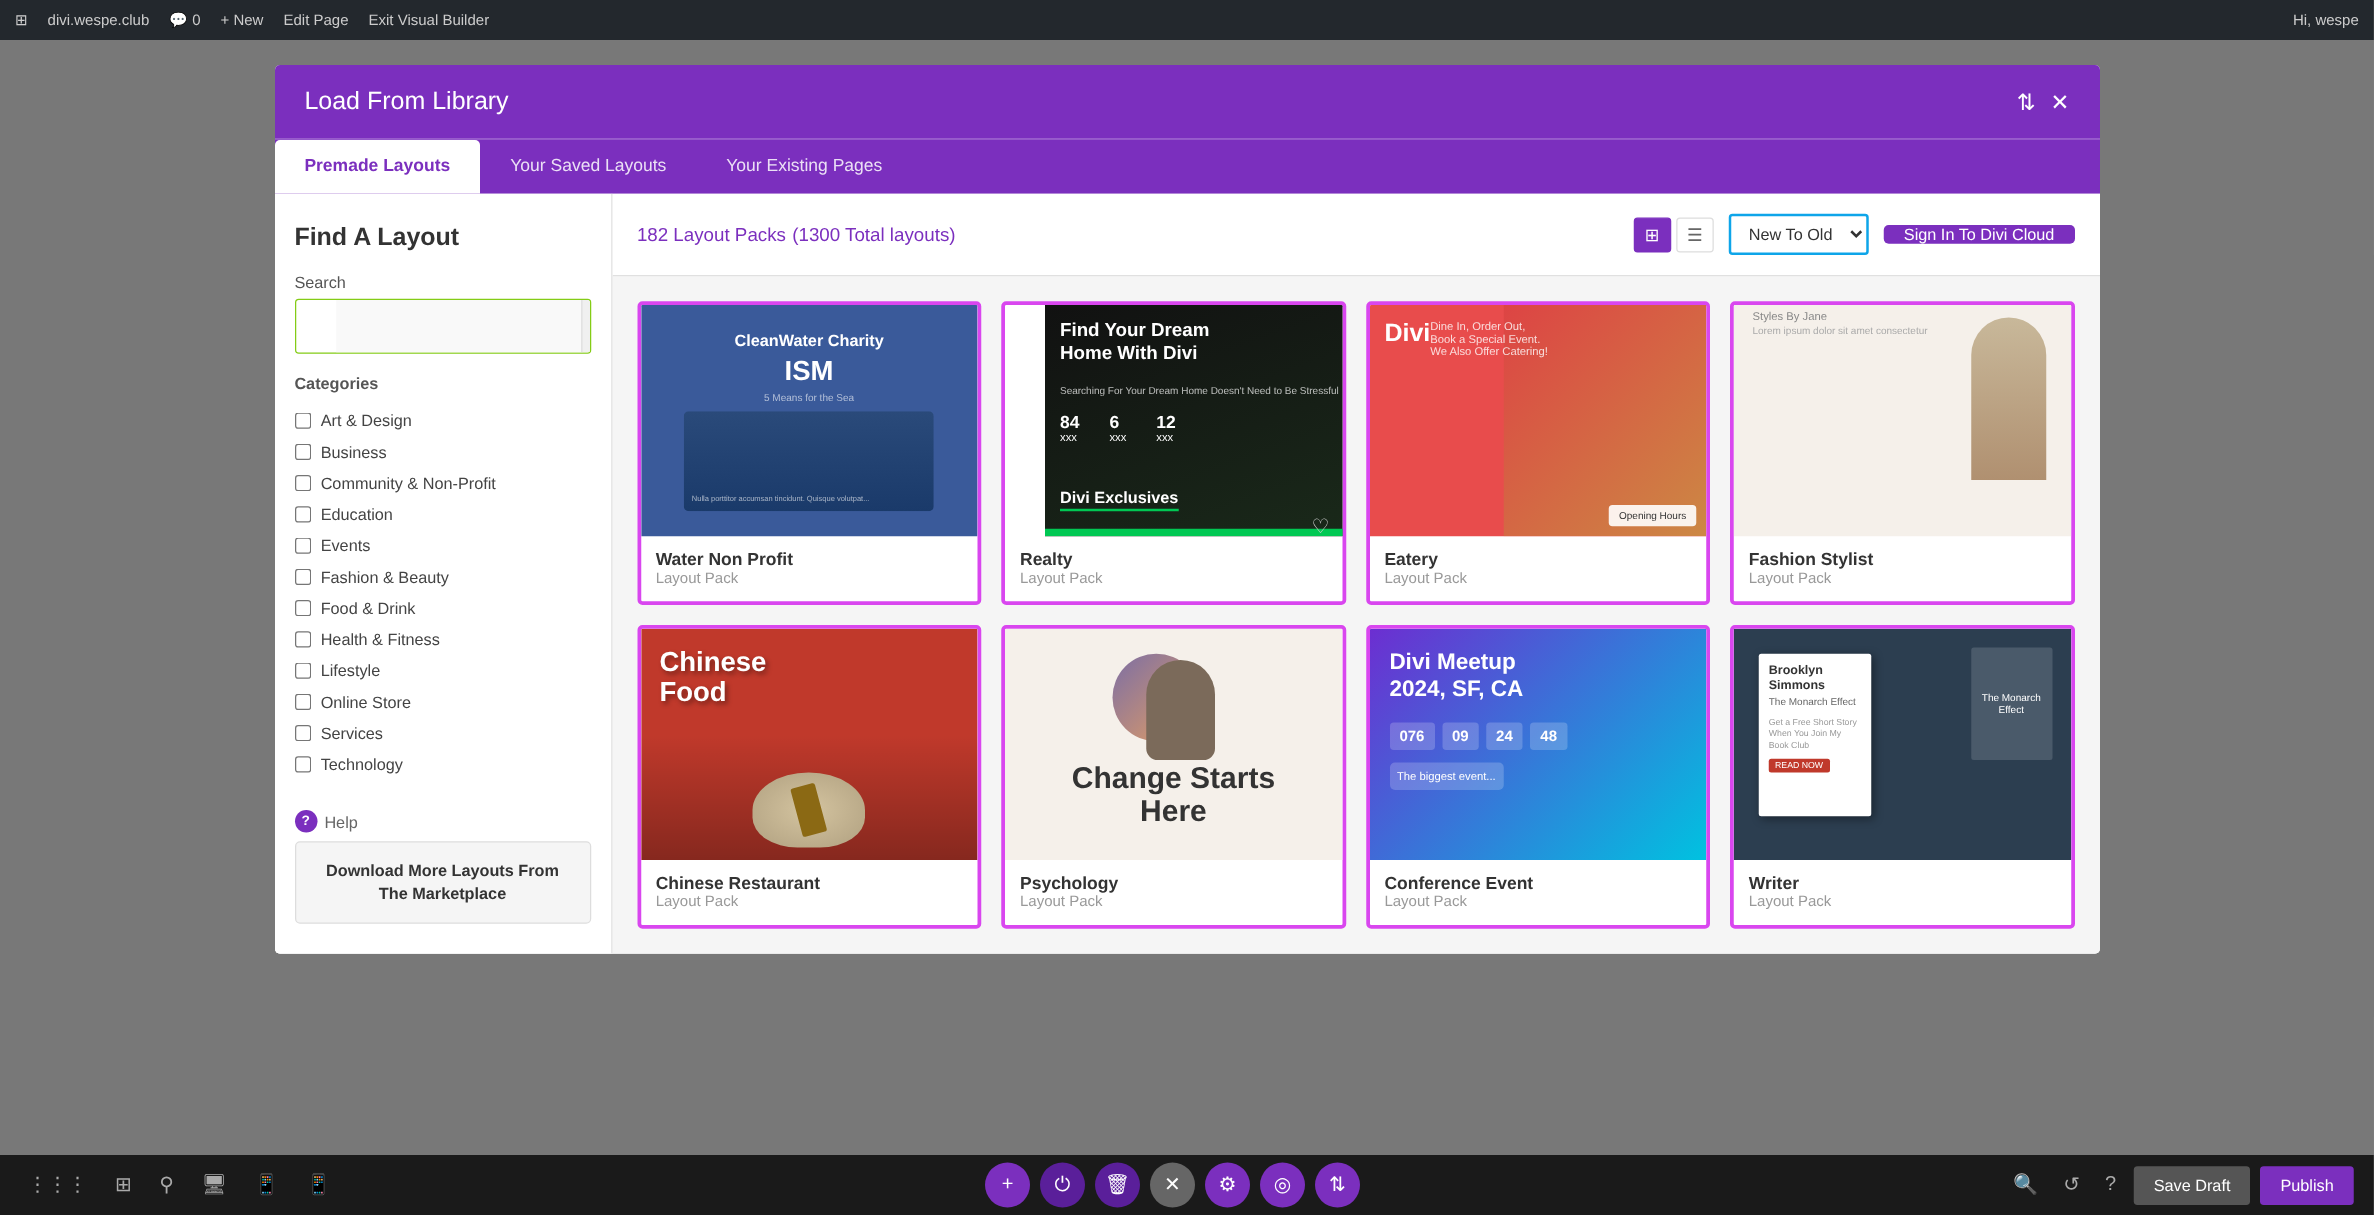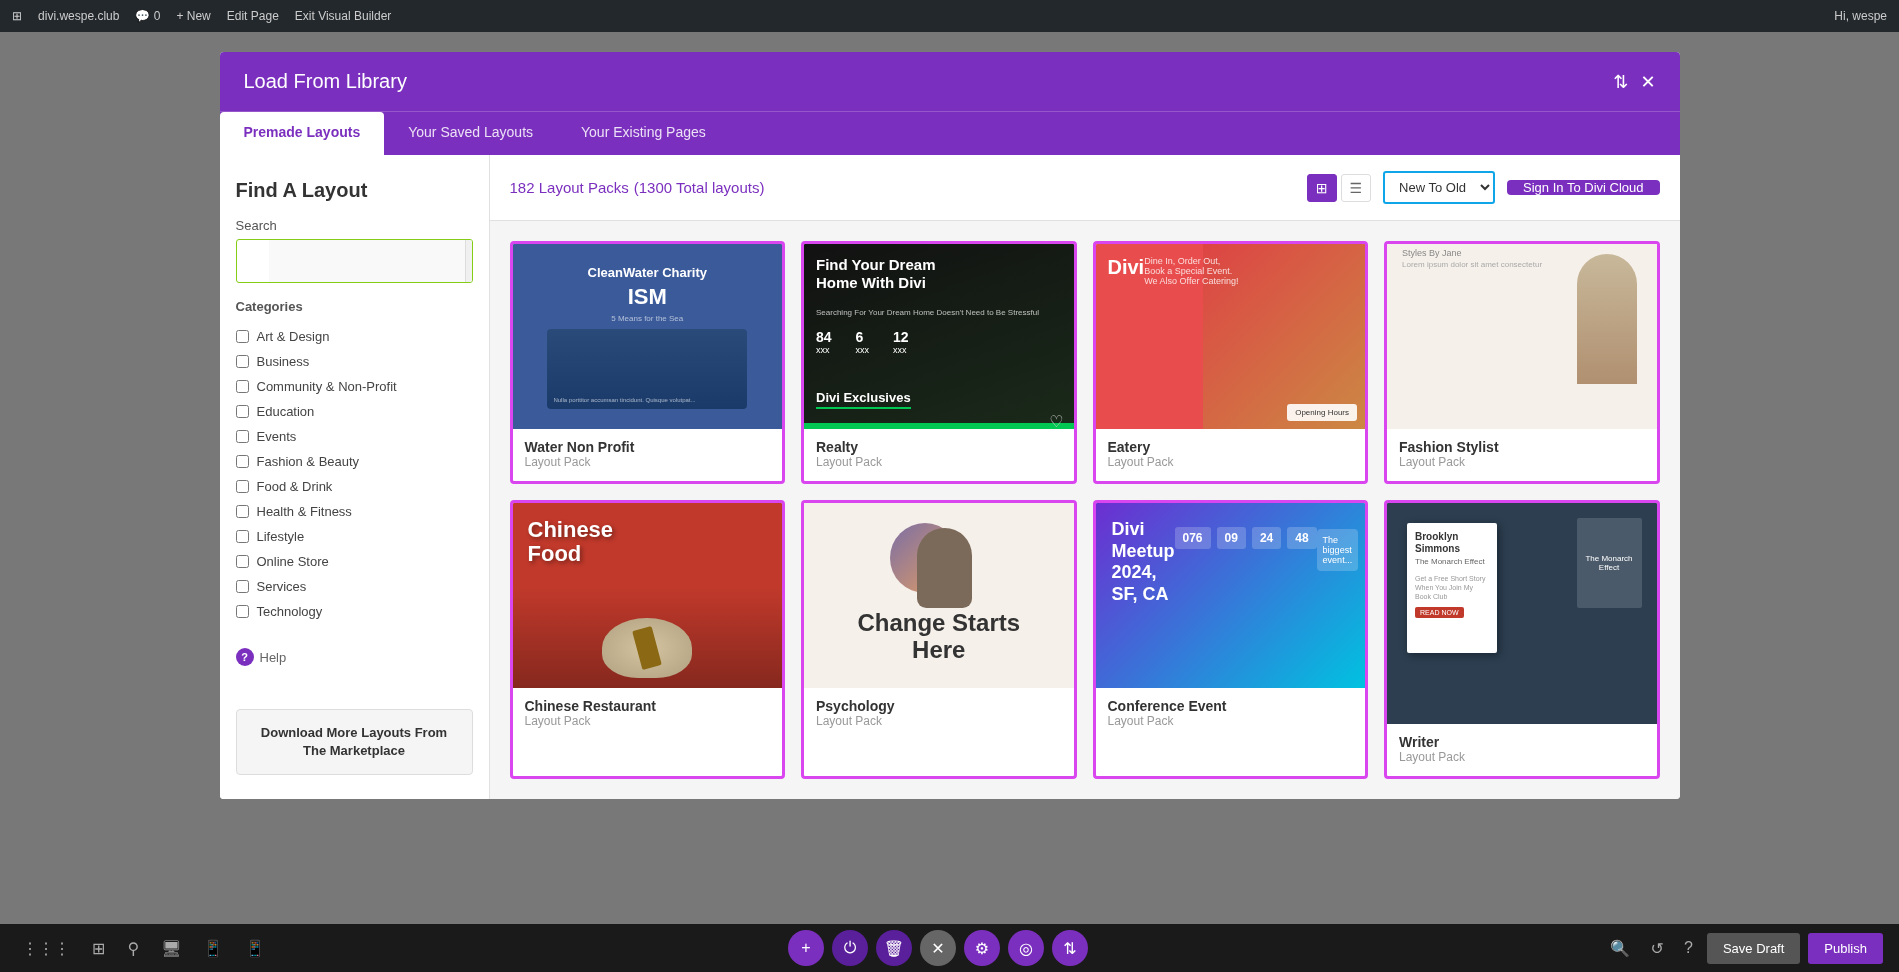--- a/index.html
+++ b/index.html
@@ -231,21 +231,21 @@
     .card-heart {
       position: absolute; bottom: 50px; right: 10px;
       color: #ccc; font-size: 16px;
     }
 
     
     .realty-thumb {
       background: linear-gradient(160deg, #111, #1a2a1a);
       width: 100%; height: 185px;
       display: flex; flex-direction: column;
-      position: relative; overflow: hidden;
+      position: relative; overflow: hidden; margin-left: 32px;
     }
     .realty-green-bar { position: absolute; bottom: 0; left: 0; right: 0; height: 6px; background: #00c853; }
 
     
     .bottom-toolbar {
       height: 48px;
       background: #1a1a1a;
       display: flex;
       align-items: center;
       justify-content: space-between;
@@ -345,37 +345,37 @@
       z-index: 1;
     }
     .psych-text {
       position: absolute; bottom: 25px; text-align: center;
       font-size: 24px; font-weight: 900; color: #333; line-height: 1.1;
     }
 
     .conf-thumb {
       background: linear-gradient(135deg, #6c2ed1, #00c2e0);
       width: 100%; height: 185px;
-      display: flex; flex-direction: row;
+      display: flex; flex-direction: column;
       align-items: flex-start; justify-content: flex-start;
       padding: 16px; color: #fff;
     }
     .conf-title { font-size: 18px; font-weight: 900; line-height: 1.2; margin-bottom: 8px; }
     .conf-timer {
       display: flex; gap: 6px; margin-top: 8px;
     }
     .conf-time-block {
       background: rgba(255,255,255,0.2);
       padding: 4px 8px; border-radius: 3px;
       font-size: 12px; font-weight: 700; text-align: center;
     }
 
     .writer-thumb {
       background: #2c3e50;
-      width: 100%; height: 221px;
+      width: 100%; height: 185px;
       display: flex; align-items: center; justify-content: center;
       position: relative; overflow: hidden;
     }
     .writer-book {
       background: #fff;
       width: 90px; height: 130px;
       border-radius: 2px;
       padding: 8px;
       position: absolute; left: 20px; top: 20px;
       box-shadow: 2px 2px 8px rgba(0,0,0,0.4);

